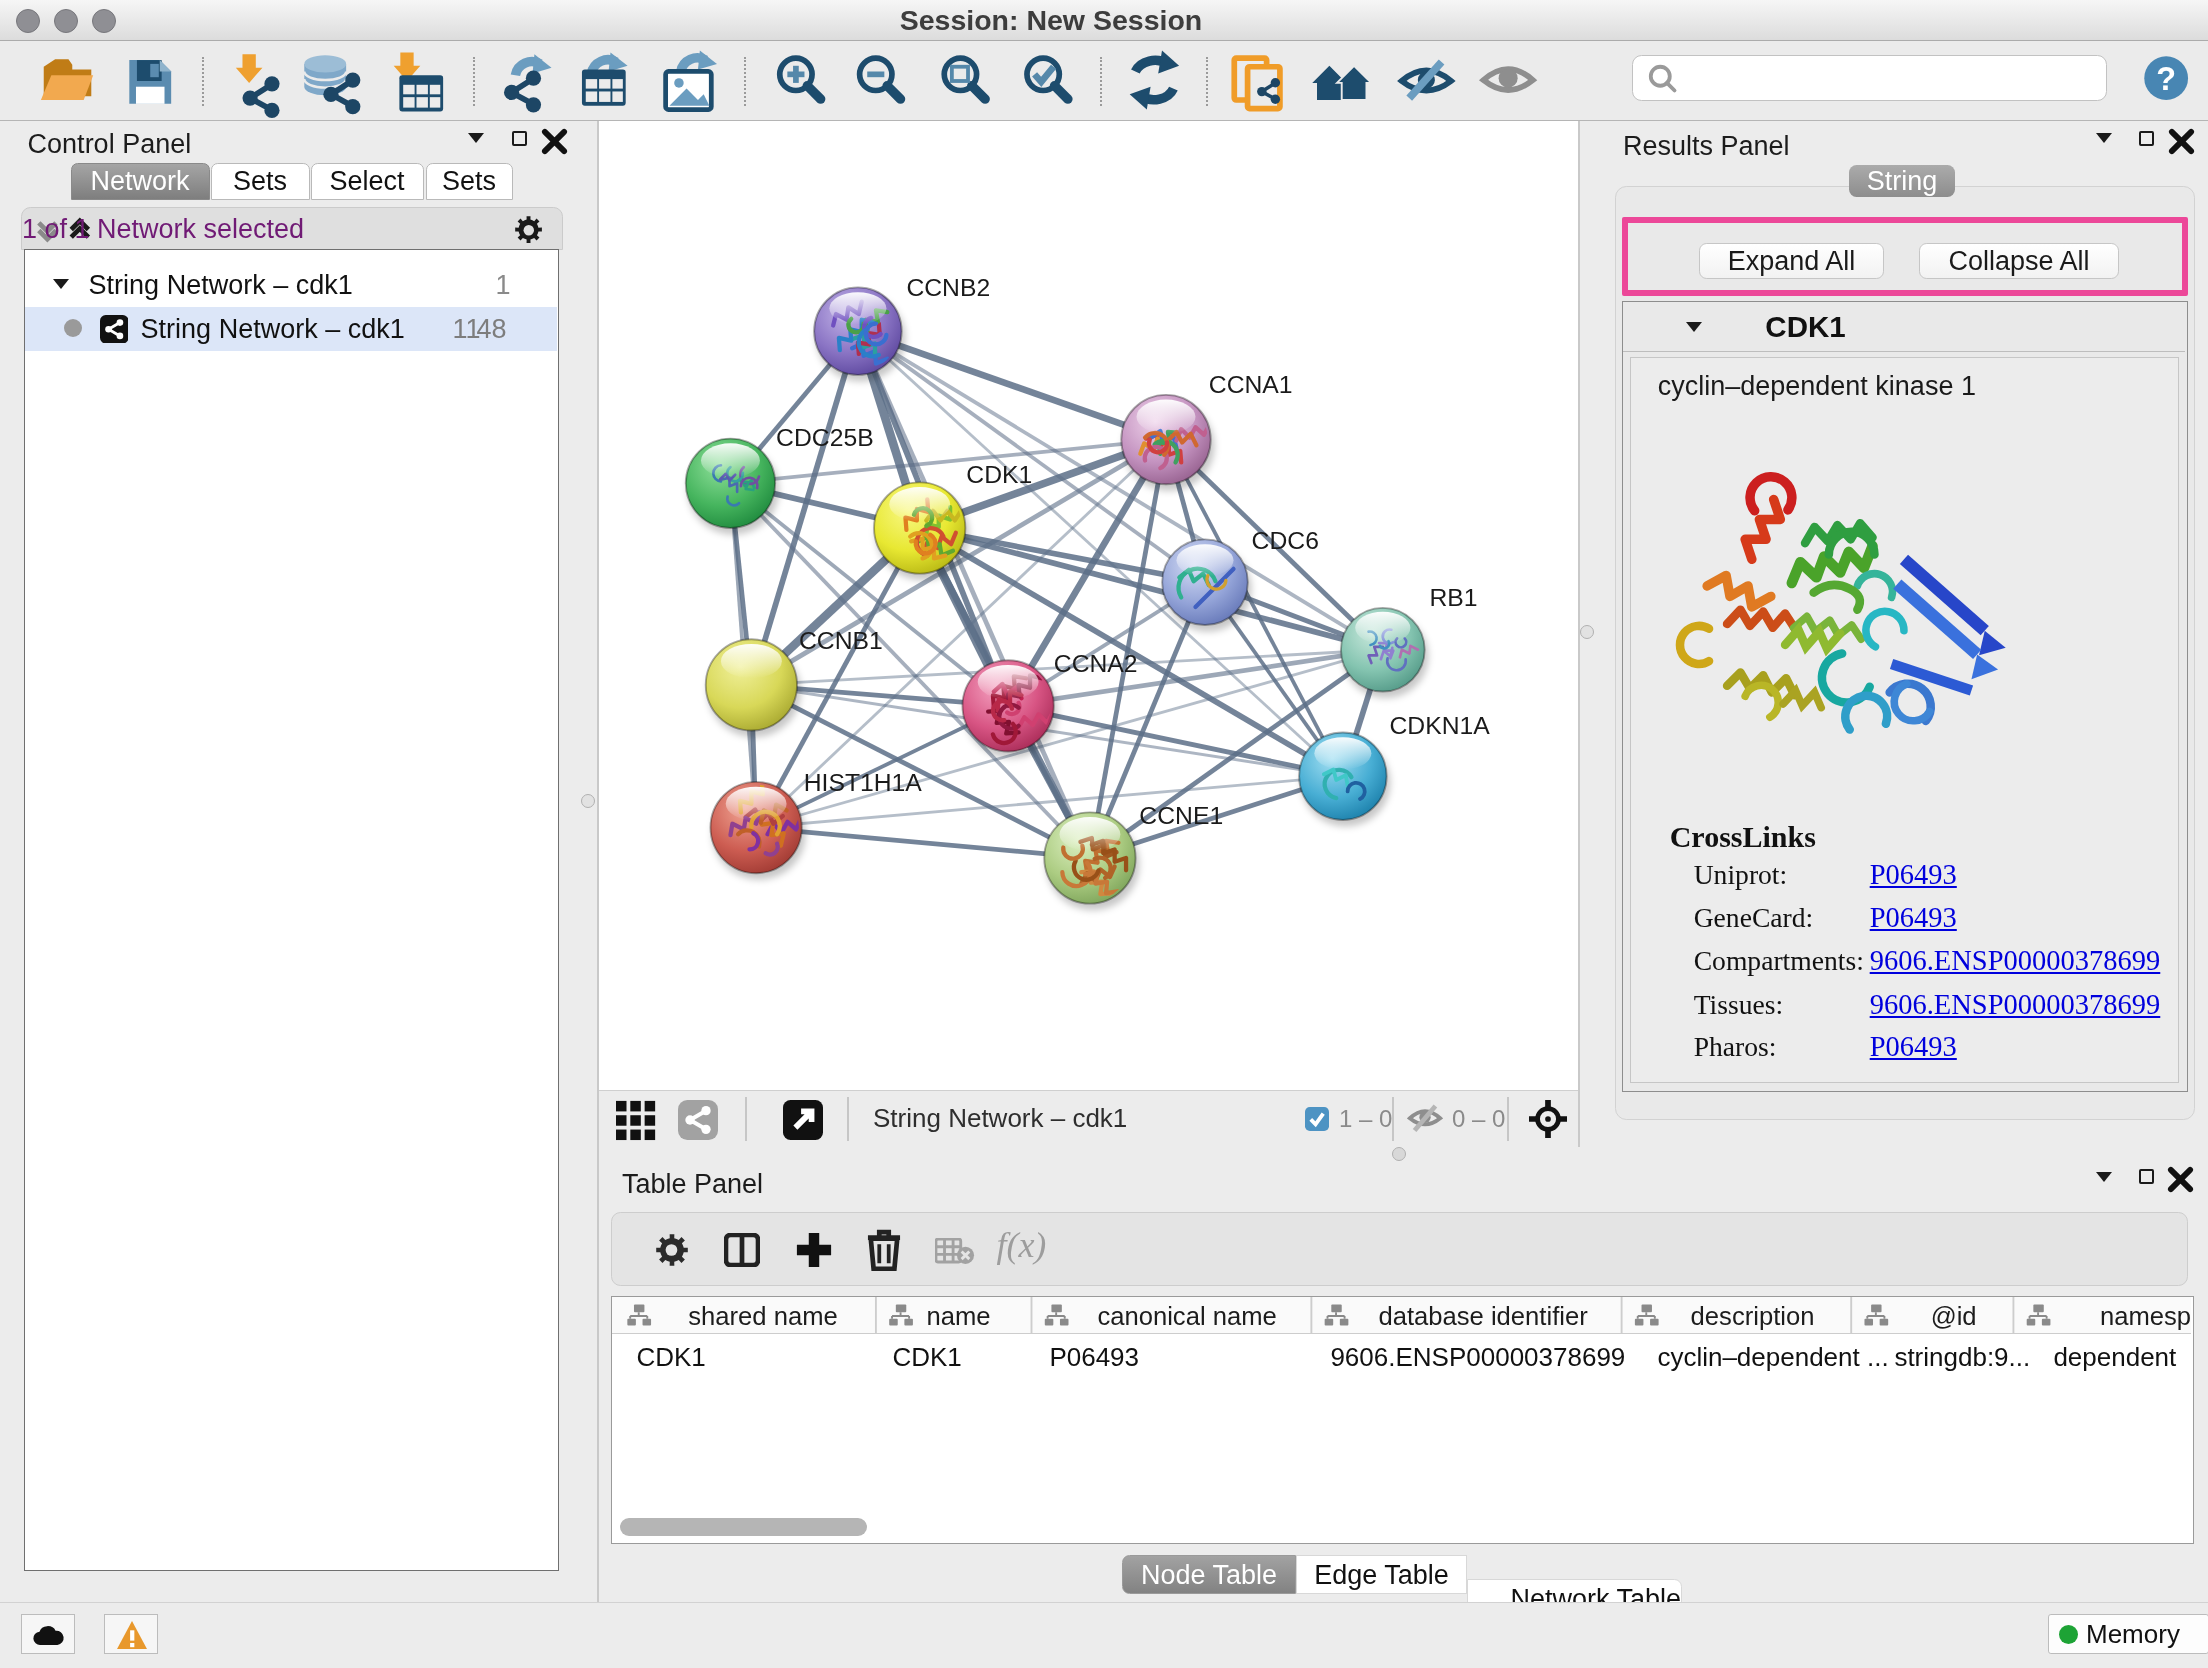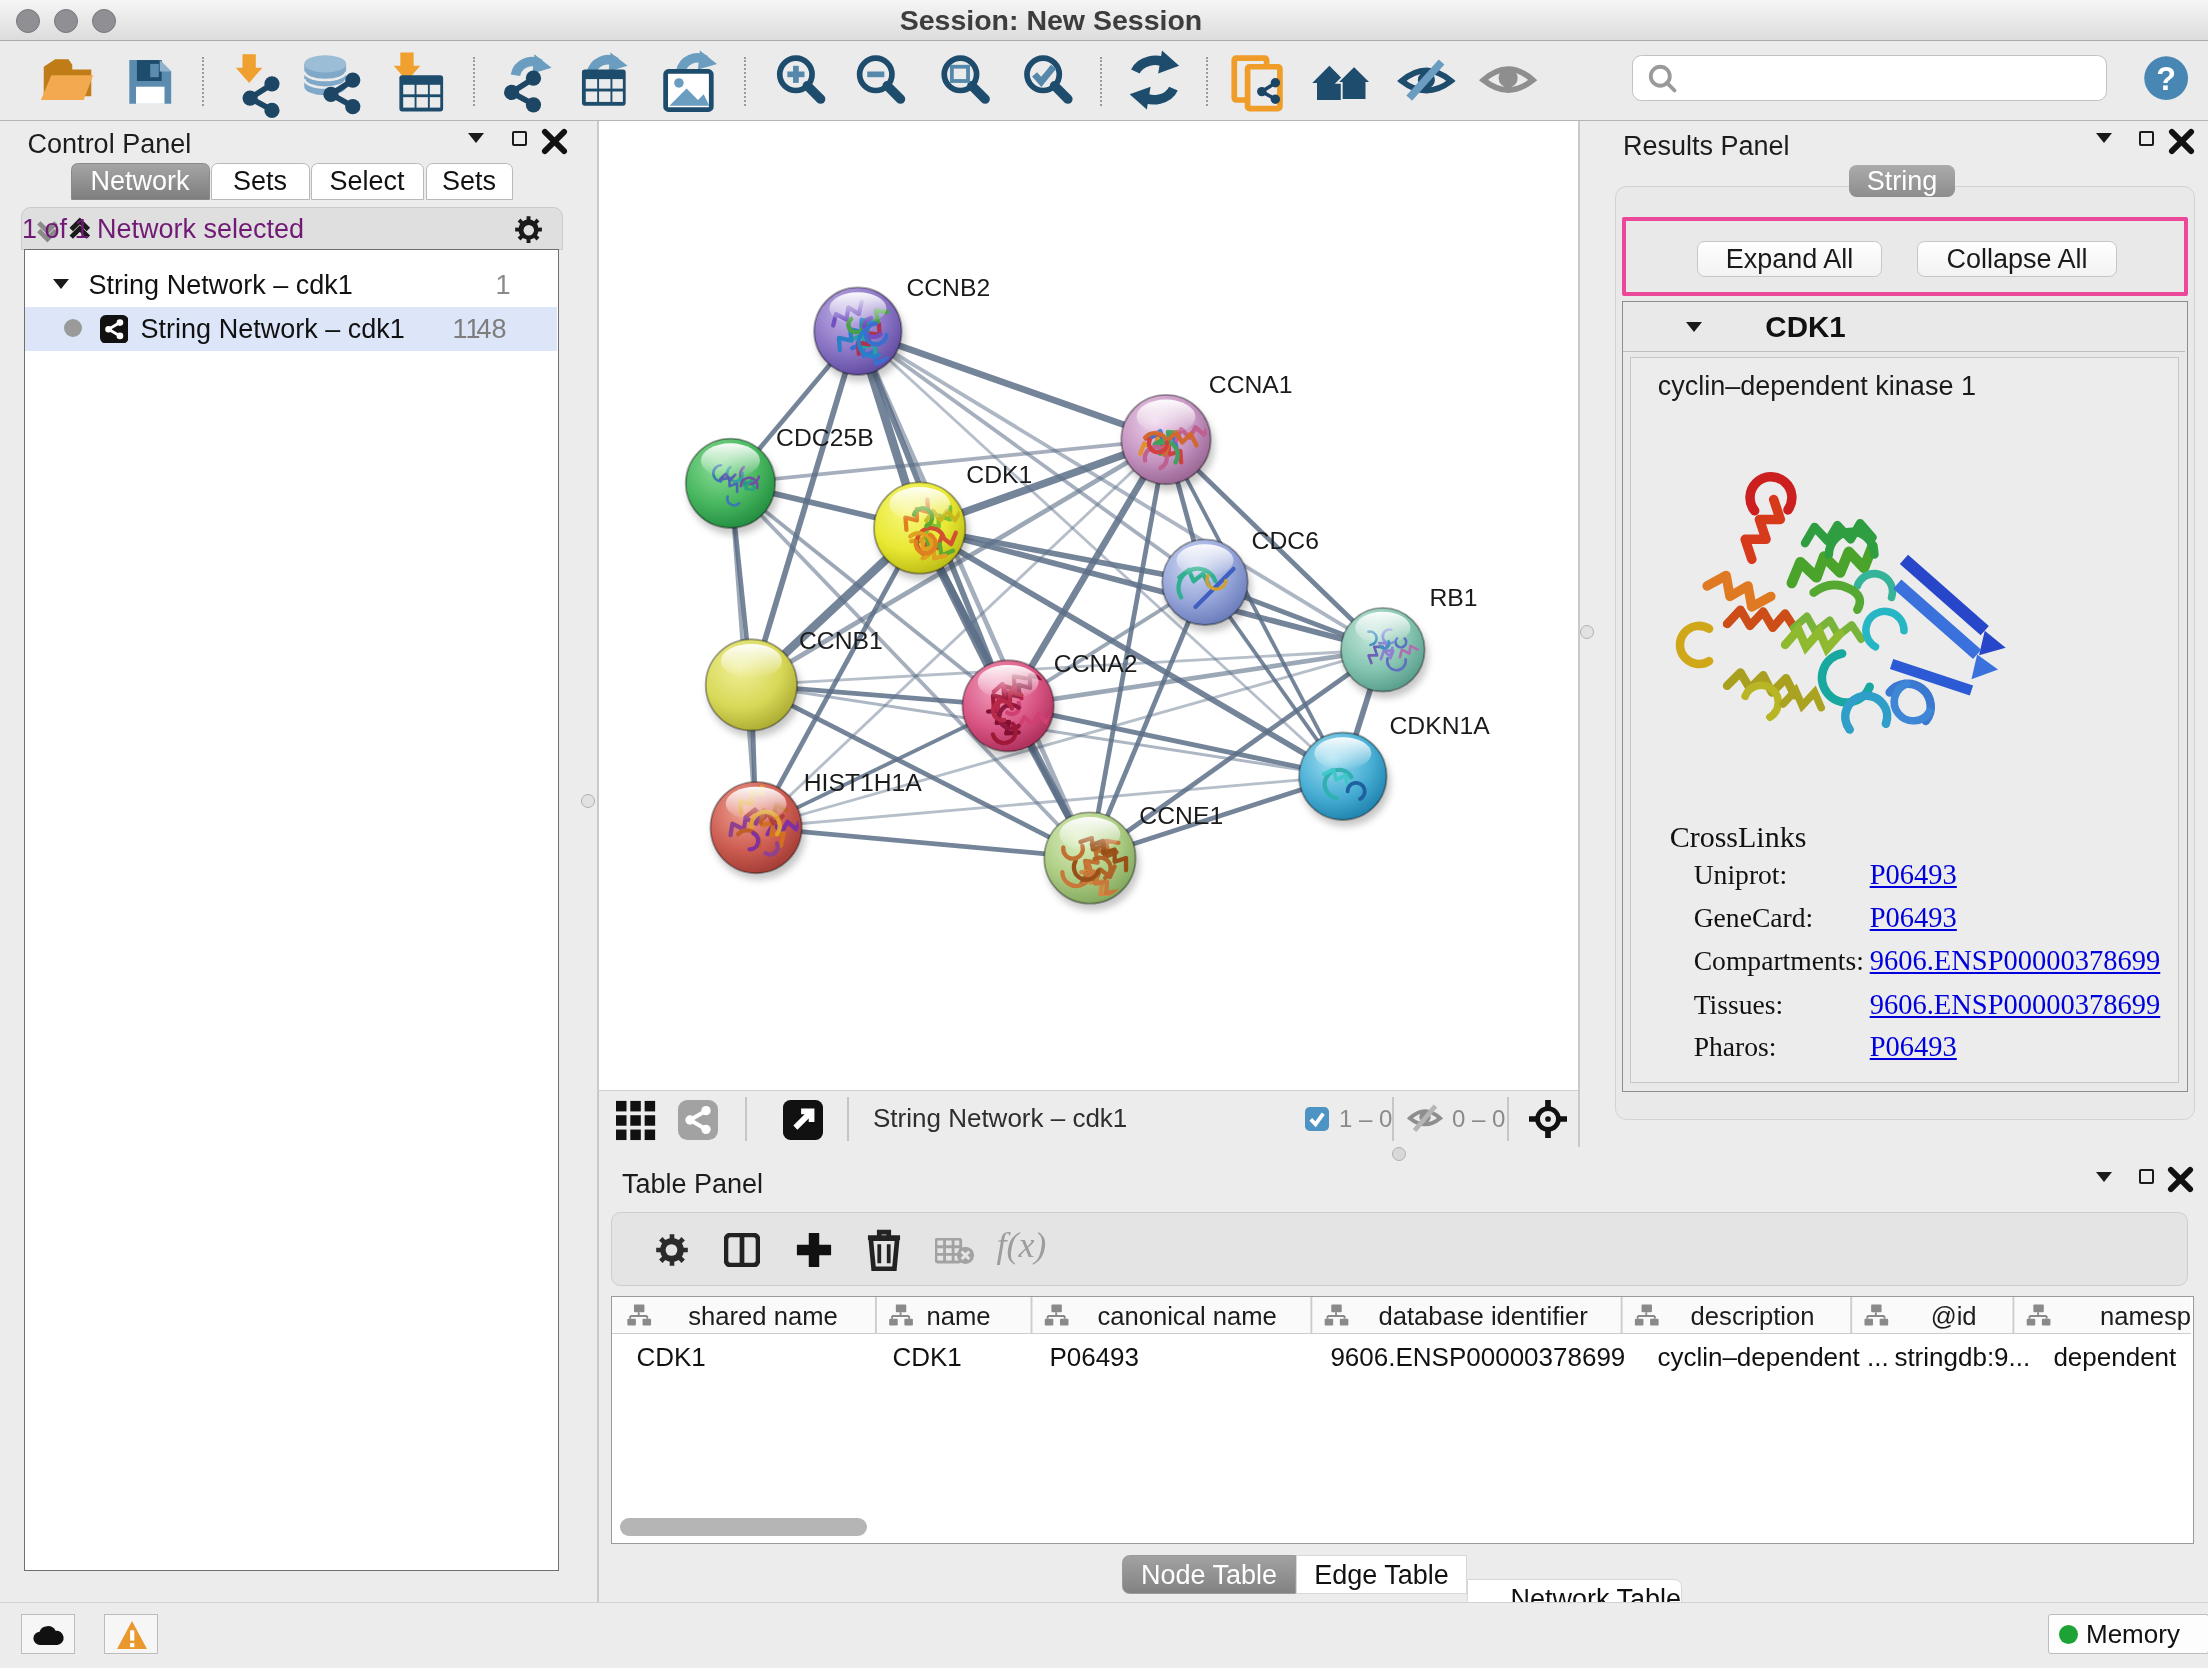--- a/index.html
+++ b/index.html
@@ -562,21 +562,21 @@
   <div class="abs panel-title" style="left:43px; top:9.5px;">Results Panel</div>
   <div class="abs ptri" style="left:516px; top:12.4px;"></div>
   <div class="abs pbox" style="left:559px; top:9.5px;"></div>
   <svg class="abs" style="left:588px; top:6.7px;" width="27" height="27" viewBox="0 0 28 28">
     <path d="M4,4 L24,24 M24,4 L4,24" stroke="#111" stroke-width="6" stroke-linecap="round"></path>
   </svg>
 
   <div class="abs" style="left:35px; top:65px; width:580px; height:934px; background:#e9e9e9; border:1px solid #d2d2d2; border-radius:11.4px;"></div>
   <div class="abs" style="left:269px; top:44px; width:106px; height:32px; background:linear-gradient(#ababab,#8d8d8d); border-radius:7.6px; text-align:center; font-size:27px; line-height:32px; color:#fff;">String</div>
 
-  <div class="abs" style="left:42px; top:96px; width:566px; height:79px; border:4px solid #ec4899; border-radius:1.9px;">
+  <div class="abs" style="left:42px; top:96px; width:566px; height:79px; border:6px solid #ec4899; border-radius:1.9px;">
     <div class="btn-w" style="left:71px; top:20px; width:185px; height:36px; line-height:34px;">Expand All</div>
     <div class="btn-w" style="left:291px; top:20px; width:200px; height:36px; line-height:34px;">Collapse All</div>
   </div>
 
   <div class="abs" style="left:42px; top:180px; width:566px; height:791px; border:1.9px solid #8d8d8d; background:#e9e9e9;">
     <div class="abs" style="left:0; top:0; width:562px; height:50px; border-bottom:1px solid #bdbdbd;">
       <div class="abs ptri" style="left:63px; top:20px;"></div>
       <div class="abs" style="left:0; top:0; width:365px; text-align:center; font-size:29.5px; font-weight:bold; line-height:50px; color:#111;">CDK1</div>
     </div>
     <div class="abs" style="left:6.7px; top:55px; width:549px; height:726px; border:1px solid #c6c6c6; background:#ececec;">
@@ -602,21 +602,21 @@
 <path d="M150,135 q18,-14 38,-4 q16,8 8,22" stroke="#55a832" stroke-width="9" fill="none" stroke-linecap="round"></path>
 <path d="M230,240 A20,20 0 0 1 268,270" stroke="#3b78cf" stroke-width="9" fill="none" stroke-linecap="round"></path>
 <path d="M245,100 L330,175" stroke="#2746c9" stroke-width="13" fill="none"></path>
 <path d="M330,175 L352,193 L324,201 Z" fill="#2746c9"></path>
 <path d="M238,126 L322,200" stroke="#3a71dd" stroke-width="13" fill="none"></path>
 <path d="M322,200 L344,216 L316,226 Z" fill="#3a71dd"></path>
 <path d="M232,210 L316,238" stroke="#2c5ad4" stroke-width="11" fill="none"></path>
 <path d="M272,260 A20,20 0 1 1 248,231" stroke="#3e87d6" stroke-width="8" fill="none" stroke-linecap="round"></path>
 </svg>
       <div class="abs" style="left:0; top:0; width:549px; font-family:'Liberation Serif',serif;">
-        <div class="abs" style="left:39px; top:462px; font-size:30px; font-weight:normal; color:#111;">CrossLinks</div>
+        <div class="abs" style="left:39px; top:462px; font-size:30px; font-weight:bold; color:#111;">CrossLinks</div>
         <div class="abs" style="left:63px; top:501px; font-size:27.6px; color:#111;">Uniprot:</div>
         <div class="abs" style="left:63px; top:544px; font-size:27.6px; color:#111;">GeneCard:</div>
         <div class="abs" style="left:63px; top:587px; font-size:27.6px; color:#111;">Compartments:</div>
         <div class="abs" style="left:63px; top:631px; font-size:27.6px; color:#111;">Tissues:</div>
         <div class="abs" style="left:63px; top:673px; font-size:27.6px; color:#111;">Pharos:</div>
         <div class="abs" style="left:239px; top:501px; font-size:28.5px; color:#0000dd; text-decoration:underline;">P06493</div>
         <div class="abs" style="left:239px; top:544px; font-size:28.5px; color:#0000dd; text-decoration:underline;">P06493</div>
         <div class="abs" style="left:239px; top:587px; font-size:28.5px; color:#0000dd; text-decoration:underline;">9606.ENSP00000378699</div>
         <div class="abs" style="left:239px; top:631px; font-size:28.5px; color:#0000dd; text-decoration:underline;">9606.ENSP00000378699</div>
         <div class="abs" style="left:239px; top:673px; font-size:28.5px; color:#0000dd; text-decoration:underline;">P06493</div>

